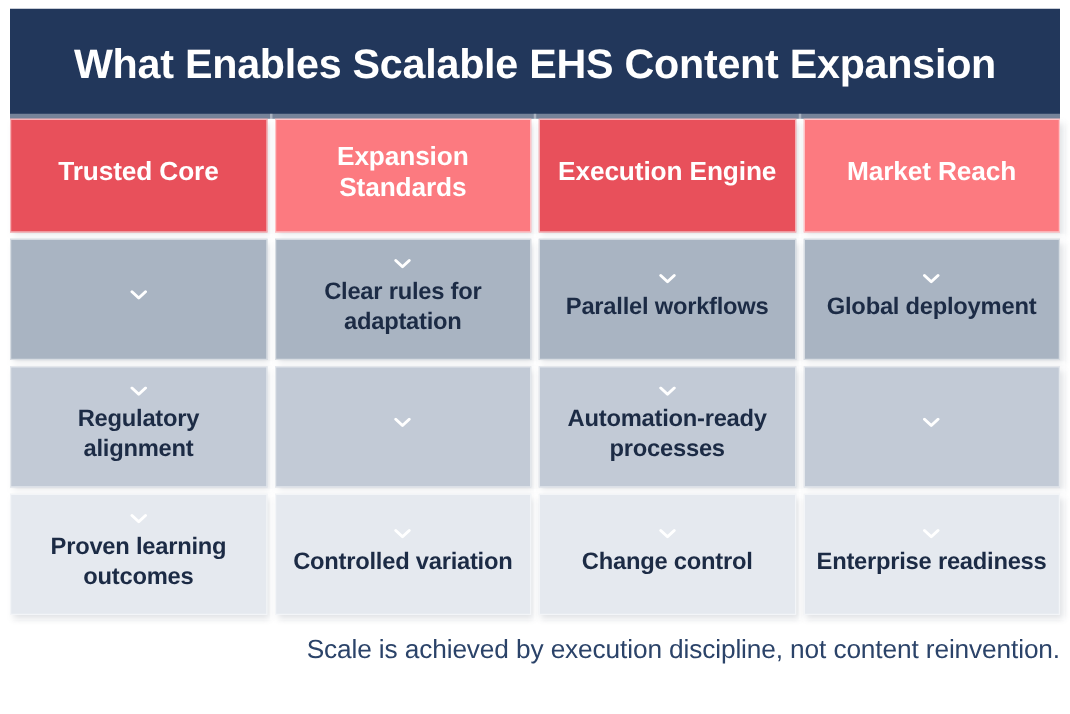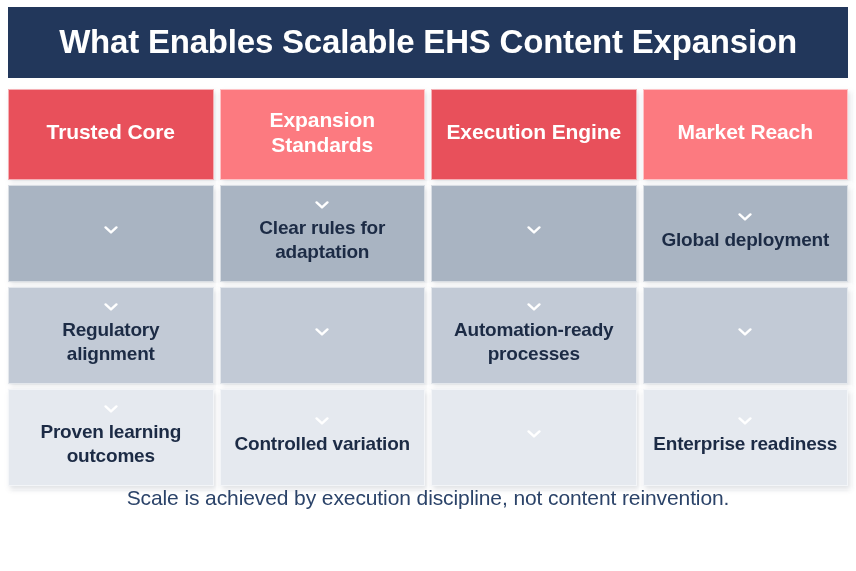--- a/index.html
+++ b/index.html
@@ -17,41 +17,40 @@
     position: relative;
     width: 856px;
     height: 571px;
     box-sizing: border-box;
     padding: 7px 8px 0 8px;
     background: #ffffff;
   }
 
   
   .title-banner {
-    height: 71px;
+    height: 88px;
     background: #22375B;
     display: flex;
     align-items: center;
     justify-content: center;
     padding: 0 14px;
     box-sizing: border-box;
   }
   .title-text {
     color: #ffffff;
     font-size: 33px;
     font-weight: bold;
     letter-spacing: -0.2px;
     line-height: 1.05;
     text-align: center;
     white-space: nowrap;
   }
 
   
   .matrix {
-    margin-top: 11px;
     display: grid;
     grid-template-columns: repeat(4, 1fr);
     grid-auto-rows: auto;
     column-gap: 6px;
     row-gap: 5px;
   }
 
   .cell {
     position: relative;
     box-sizing: border-box;
@@ -105,22 +104,22 @@
   }
   .chev svg { display: block; }
 
   
   .matrix .grid-row {
     display: contents;
   }
 
   
   .footer {
-    margin-top: 0;
-    text-align: center;
+    margin-top: 16px;
+    text-align: right;
   }
   .footer-text {
     color: #2B4369;
     font-size: 21px;
     font-weight: normal;
     letter-spacing: -0.1px;
   }
 </style>
 </head>
 <body>
@@ -163,20 +162,21 @@
             </svg>
           </span>
         <span class="cell-label">Clear rules for adaptation</span>
       </div>
       <div class="cell body-cell">
         <span class="chev">
             <svg width="14" height="9" viewBox="0 0 14 9">
               <path d="M1.6 1.4 L7 6.4 L12.4 1.4" fill="none" stroke="#ffffff" stroke-width="2.4" stroke-linecap="round" stroke-linejoin="round"></path>
             </svg>
           </span>
+        <span class="cell-label">Parallel workflows</span>
       </div>
       <div class="cell body-cell">
         <span class="chev">
             <svg width="14" height="9" viewBox="0 0 14 9">
               <path d="M1.6 1.4 L7 6.4 L12.4 1.4" fill="none" stroke="#ffffff" stroke-width="2.4" stroke-linecap="round" stroke-linejoin="round"></path>
             </svg>
           </span>
         <span class="cell-label">Global deployment</span>
       </div>
     </div>
@@ -230,20 +230,21 @@
             </svg>
           </span>
         <span class="cell-label">Controlled variation</span>
       </div>
       <div class="cell body-cell">
         <span class="chev">
             <svg width="14" height="9" viewBox="0 0 14 9">
               <path d="M1.6 1.4 L7 6.4 L12.4 1.4" fill="none" stroke="#ffffff" stroke-width="2.4" stroke-linecap="round" stroke-linejoin="round"></path>
             </svg>
           </span>
+        <span class="cell-label">Change control</span>
       </div>
       <div class="cell body-cell">
         <span class="chev">
             <svg width="14" height="9" viewBox="0 0 14 9">
               <path d="M1.6 1.4 L7 6.4 L12.4 1.4" fill="none" stroke="#ffffff" stroke-width="2.4" stroke-linecap="round" stroke-linejoin="round"></path>
             </svg>
           </span>
         <span class="cell-label">Enterprise readiness</span>
       </div>
     </div>

